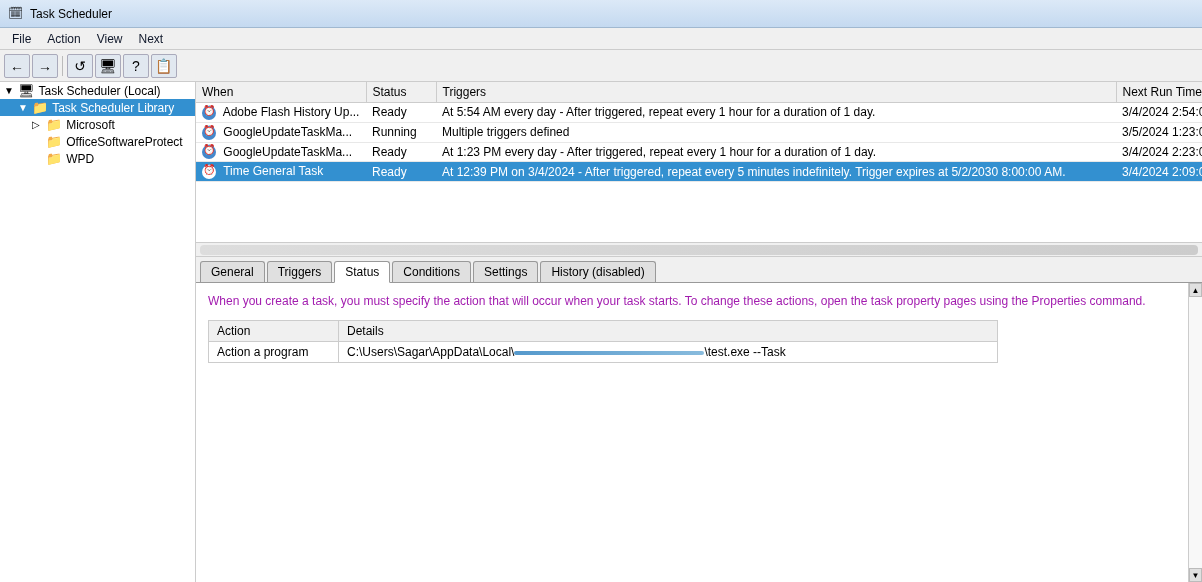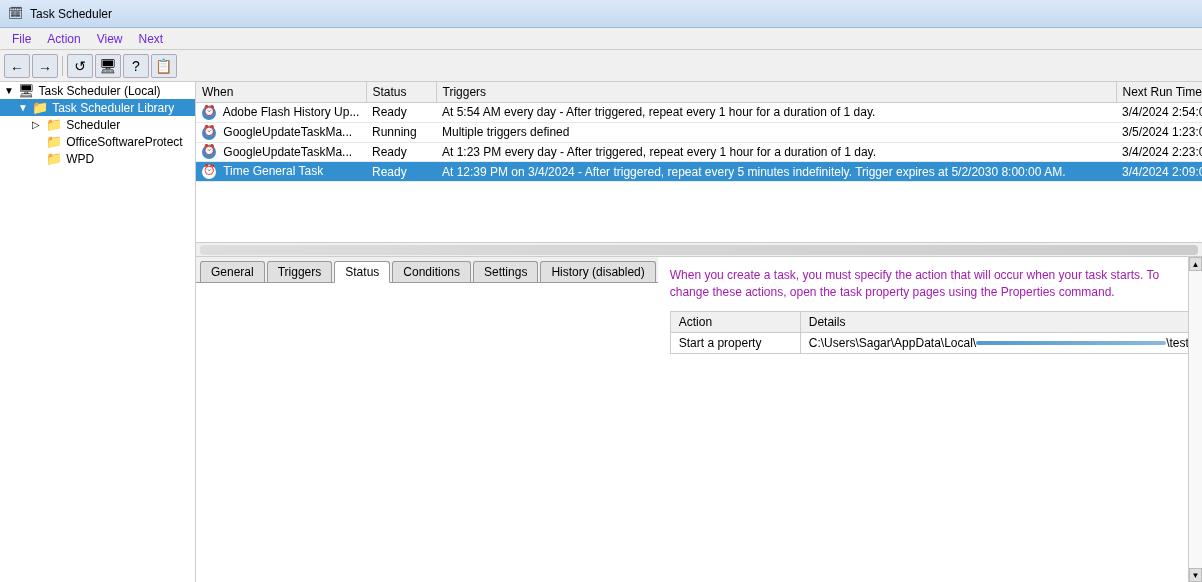--- a/index.html
+++ b/index.html
@@ -38,21 +38,21 @@
       background: #f0f0f0;
       border-bottom: 1px solid #ccc;
       display: flex;
       align-items: center;
       height: 22px;
       padding: 0 4px;
     }
     .menu-item {
       padding: 2px 8px;
       cursor: pointer;
-      color: #6d28d9;
+      color: #0f172a;
       font-size: 12px;
     }
 
     
     .toolbar {
       background: #f0f0f0;
       border-bottom: 1px solid #ccc;
       display: flex;
       align-items: center;
       height: 32px;
@@ -179,21 +179,21 @@
       background: #f0f0f0;
       border-top: 1px solid #ccc;
       display: flex;
       align-items: center;
     }
 
     
     .detail-pane {
       flex: 1;
       display: flex;
-      flex-direction: row;
+      flex-direction: column;
       overflow: hidden;
     }
     .tab-bar {
       display: flex;
       align-items: flex-end;
       background: #f0f0f0;
       border-bottom: 1px solid #999;
       height: 26px;
       padding-left: 4px;
     }
@@ -328,21 +328,21 @@
       <span>Task Scheduler (Local)</span>
     </div>
     <div class="tree-item tree-indent-2" style="background:#3390d0; color:#fff;">
       <span class="expand-arrow">▼</span>
       <span class="tree-icon">📁</span>
       <span>Task Scheduler Library</span>
     </div>
     <div class="tree-item tree-indent-3">
       <span class="expand-arrow">▷</span>
       <span class="tree-icon">📁</span>
-      <span>Scheduler</span>
+      <span>Microsoft</span>
     </div>
     <div class="tree-item tree-indent-3">
       <span class="expand-arrow"> </span>
       <span class="tree-icon">📁</span>
       <span>OfficeSoftwareProtect</span>
     </div>
     <div class="tree-item tree-indent-3">
       <span class="expand-arrow"> </span>
       <span class="tree-icon">📁</span>
       <span>WPD</span>
@@ -422,21 +422,21 @@
           <div class="description-text">When you create a task, you must specify the action that will occur when your task starts.  To change these actions, open the task property pages using the Properties command.</div>
           <table class="actions-table">
             <thead>
               <tr>
                 <th style="width:130px;">Action</th>
                 <th>Details</th>
               </tr>
             </thead>
             <tbody>
               <tr>
-                <td>Start a property</td>
+                <td>Action a program</td>
                 <td>
                   <span>C:\Users\Sagar\AppData\Local\</span><span class="bluelink"></span><span>\test.exe --Task</span>
                 </td>
               </tr>
             </tbody>
           </table>
         </div>
 
         <div class="detail-scroll">
           <div class="scroll-btn">▲</div>

